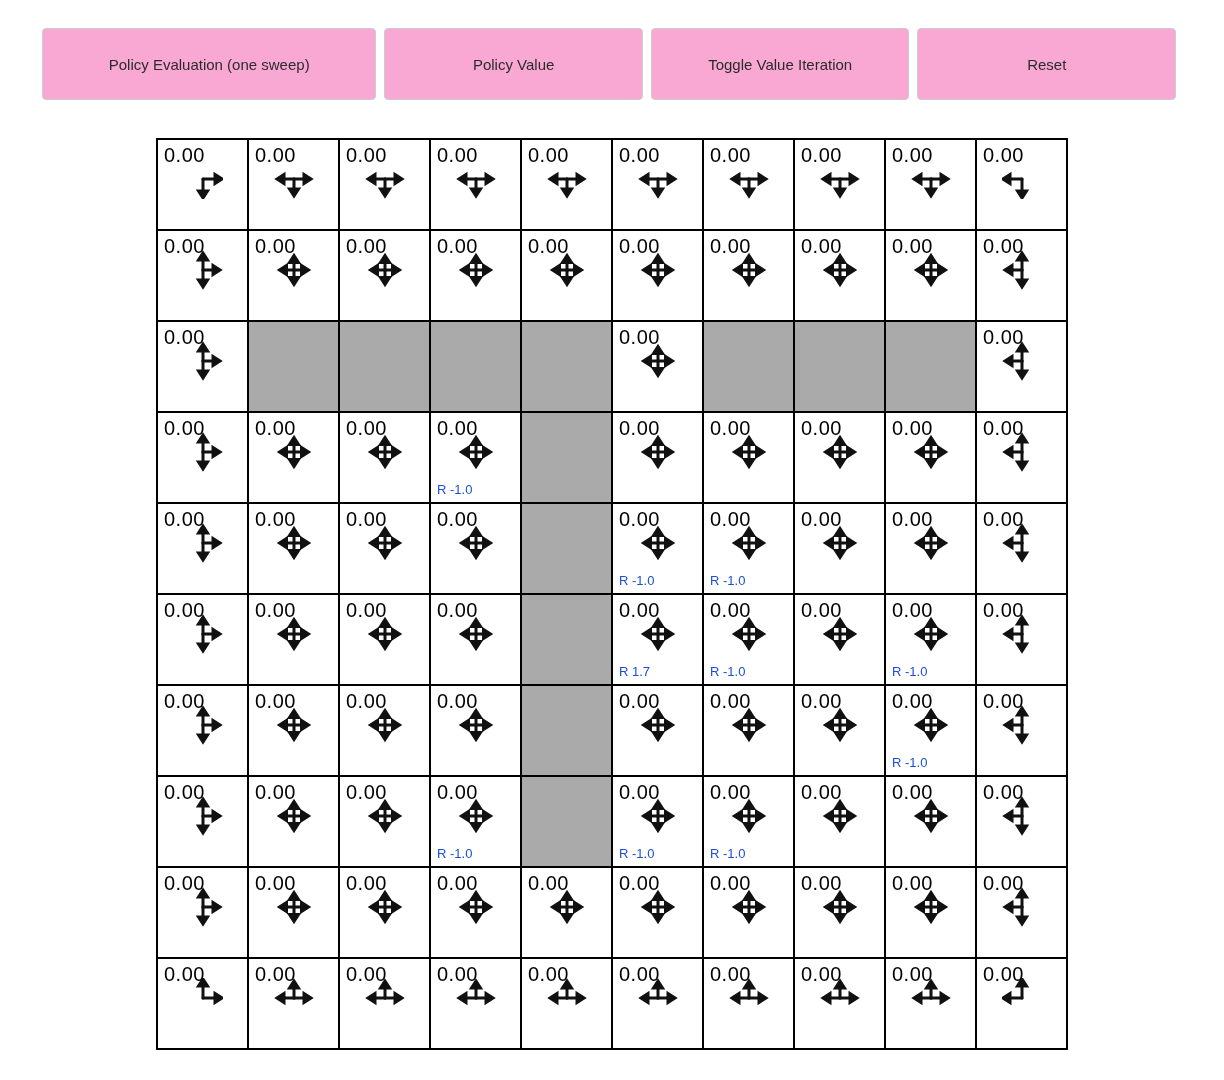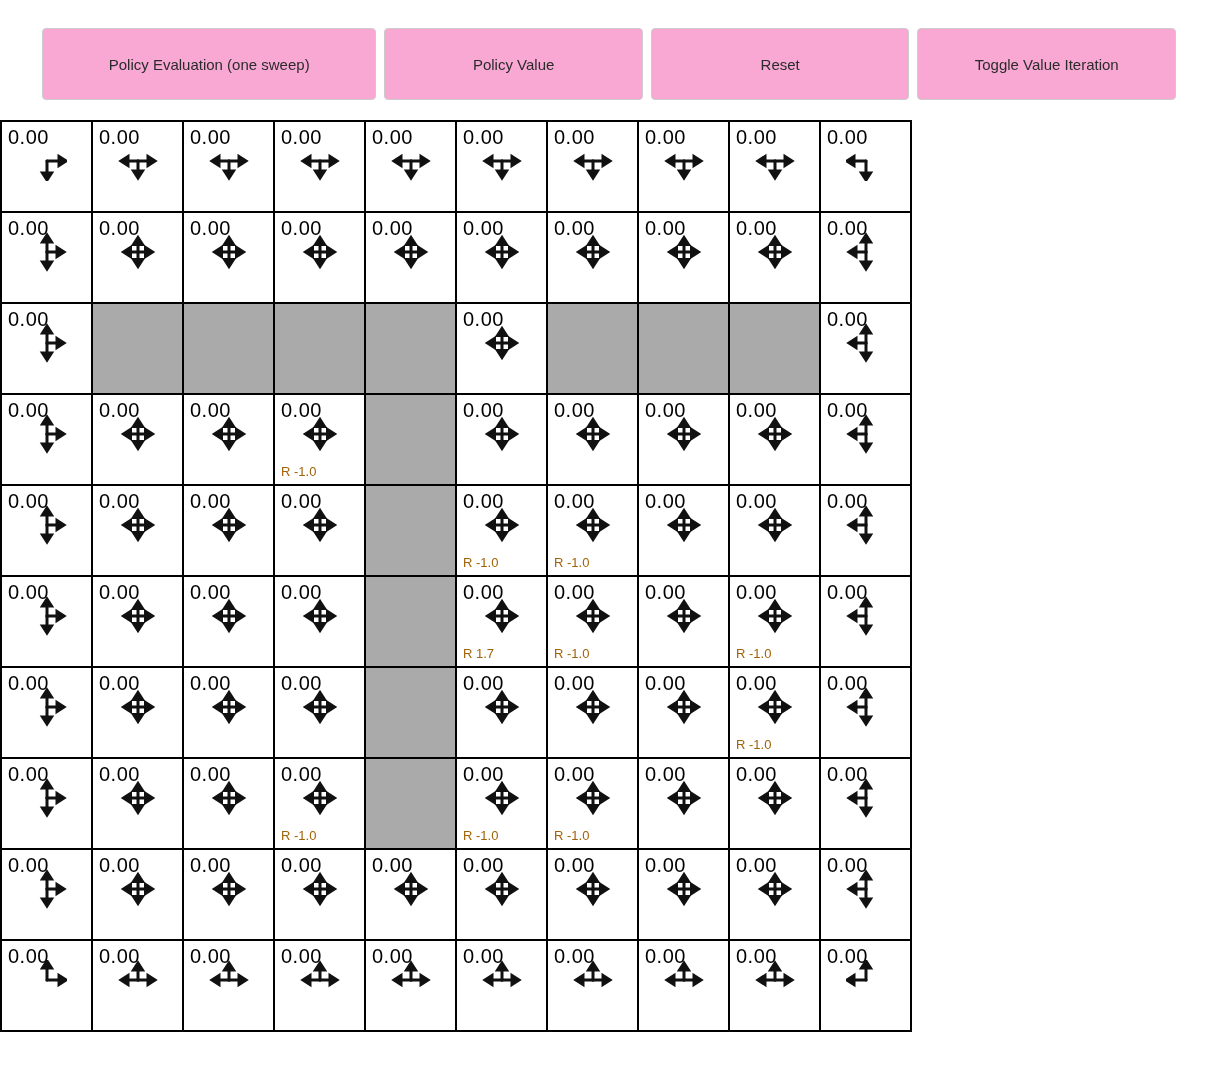--- a/index.html
+++ b/index.html
@@ -22,23 +22,23 @@
     border: 1px solid #cccccc;
     border-radius: 4px;
     font-family: "Liberation Sans", sans-serif;
     font-size: 15px;
     color: #2b2b2b;
     cursor: pointer;
     flex: 1 1 0;
   }
   .toolbar button.wide { flex: 1.31 1 0; }
   .grid-wrap {
-    margin-top: 20px;
+    margin-top: 38px;
     display: flex;
-    justify-content: flex-start;
+    justify-content: center;
   }
   .grid {
     display: grid;
     grid-template-columns: repeat(10, 91px);
     grid-auto-rows: 91px;
     border: 1px solid #000000;
   }
   .cell {
     position: relative;
     background: #ffffff;
@@ -53,37 +53,37 @@
     font-size: 20px;
     line-height: 1;
     color: #000000;
     letter-spacing: 0.5px;
   }
   .cell .reward {
     position: absolute;
     bottom: 5px;
     left: 6px;
     font-size: 13px;
-    color: #a16207;
+    color: #1d4ed8;
   }
   .cell svg.arrow {
     position: absolute;
     top: 19px;
     left: 50%;
     transform: translateX(-50%);
   }
 </style>
 </head>
 <body>
 
 <div class="toolbar">
   <button class="wide">Policy Evaluation (one sweep)</button>
   <button>Policy Value</button>
+  <button>Toggle Value Iteration</button>
   <button>Reset</button>
-  <button>Toggle Value Iteration</button>
 </div>
 
 <div class="grid-wrap">
   <div class="grid" id="grid">
       <div class="cell">
         <div class="val">0.00</div>
         <svg class="arrow" width="40" height="40" viewBox="0 0 40 40">
           <g stroke="#111111" stroke-width="3" stroke-linecap="round" fill="#111111">
             <line x1="20" y1="20" x2="20" y2="32"></line>
             <line x1="20" y1="20" x2="32" y2="20"></line>

